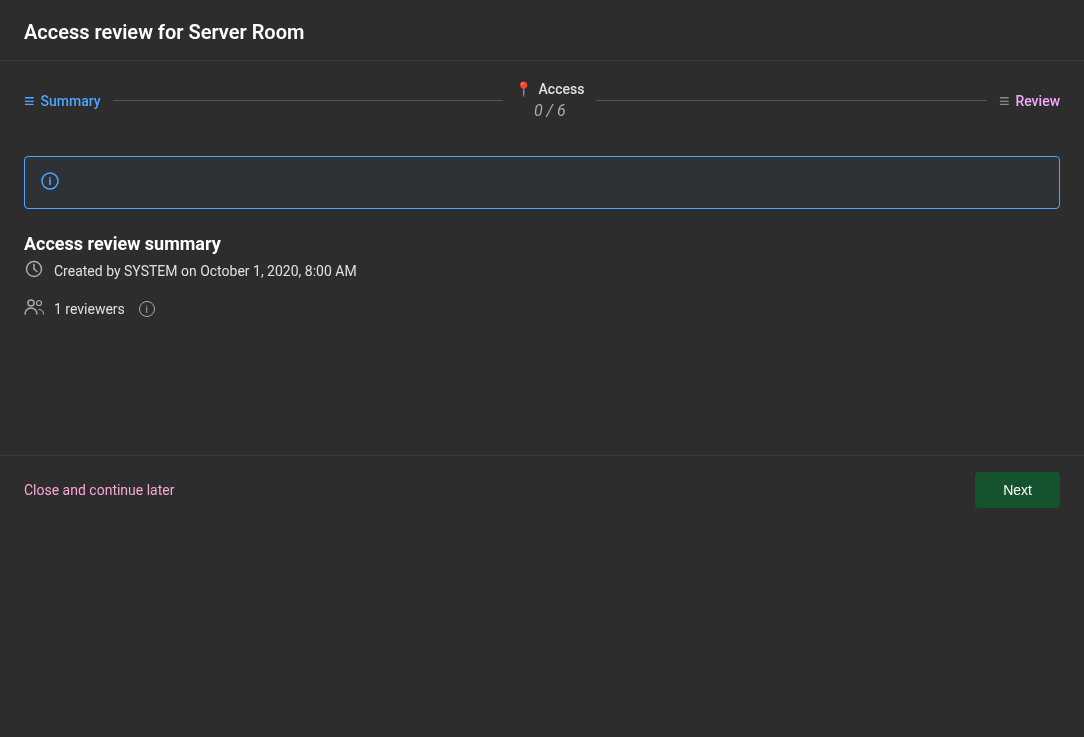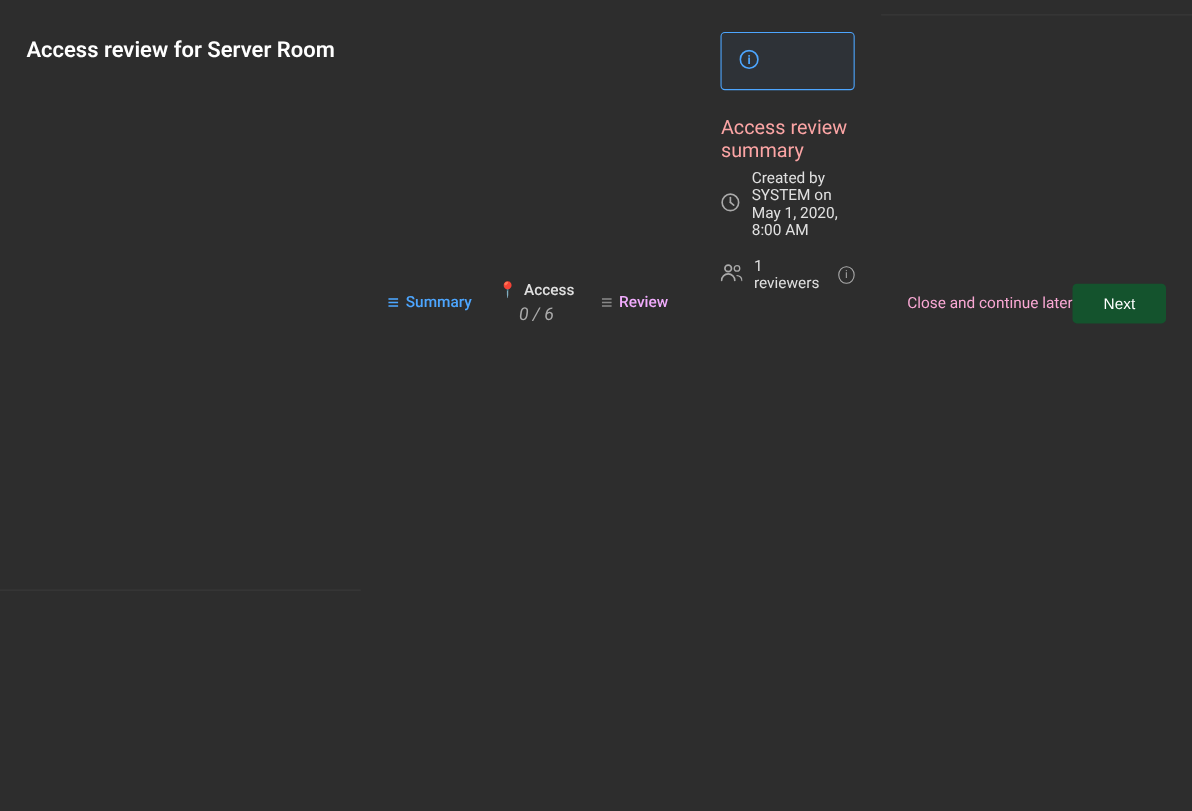--- a/index.html
+++ b/index.html
@@ -15,23 +15,22 @@
       color: #e0e0e0;
       font-family: -apple-system, BlinkMacSystemFont, 'Segoe UI', Roboto, sans-serif;
       font-size: 14px;
       overflow: hidden;
     }
 
     .page-container {
       width: 1084px;
       height: 524px;
       display: flex;
-      flex-direction: row;
+      flex-direction: column;
       position: relative;
-      margin-top: 13px;
     }
 
     .header {
       padding: 20px 24px 16px 24px;
       border-bottom: 1px solid #3a3a3a;
     }
 
     .page-title {
       font-size: 20px;
       font-weight: 600;
@@ -79,21 +78,20 @@
 
     .step-middle {
       display: flex;
       flex-direction: column;
       align-items: center;
       gap: 2px;
     }
 
     .step-middle-top {
       display: flex;
-      align-items: center;
       gap: 6px;
     }
 
     .step-progress {
       font-size: 16px;
       color: #aaa;
       margin-top: 2px;
       font-style: italic;
     }
 
@@ -122,22 +120,22 @@
     }
 
     .info-text {
       color: #c0d8f0;
       font-size: 13px;
       line-height: 1.5;
     }
 
     .section-title {
       font-size: 18px;
-      font-weight: 400;
-      color: #fca5a5;
+      font-weight: 700;
+      color: #ffffff;
       margin-bottom: 6px;
     }
 
     .section-description {
       font-size: 13px;
       color: #aaa;
       margin-bottom: 24px;
     }
 
     .meta-item {
@@ -263,21 +261,21 @@
     <h2 class="section-title">Access review summary</h2>
 
     <div class="meta-item">
       <span class="meta-icon">
         <svg width="18" height="18" viewBox="0 0 18 18" fill="none" xmlns="http://www.w3.org/2000/svg">
           <circle cx="9" cy="9" r="7.5" stroke="#aaaaaa" stroke-width="1.5"></circle>
           <line x1="9" y1="4.5" x2="9" y2="9" stroke="#aaaaaa" stroke-width="1.5" stroke-linecap="round"></line>
           <line x1="9" y1="9" x2="12" y2="11.5" stroke="#aaaaaa" stroke-width="1.5" stroke-linecap="round"></line>
         </svg>
       </span>
-      <span>Created by SYSTEM on May 1, 2020, 8:00 AM</span>
+      <span>Created by SYSTEM on October 1, 2020, 8:00 AM</span>
     </div>
 
     <div class="meta-item">
       <span class="meta-icon">
         <svg width="20" height="18" viewBox="0 0 20 18" fill="none" xmlns="http://www.w3.org/2000/svg">
           <circle cx="7" cy="5" r="3" stroke="#aaaaaa" stroke-width="1.5"></circle>
           <path d="M1 16c0-3.314 2.686-6 6-6s6 2.686 6 6" stroke="#aaaaaa" stroke-width="1.5" stroke-linecap="round"></path>
           <circle cx="15" cy="5" r="2.5" stroke="#aaaaaa" stroke-width="1.2"></circle>
           <path d="M15 11.5c2.485 0 4.5 2.015 4.5 4.5" stroke="#aaaaaa" stroke-width="1.2" stroke-linecap="round"></path>
         </svg>

